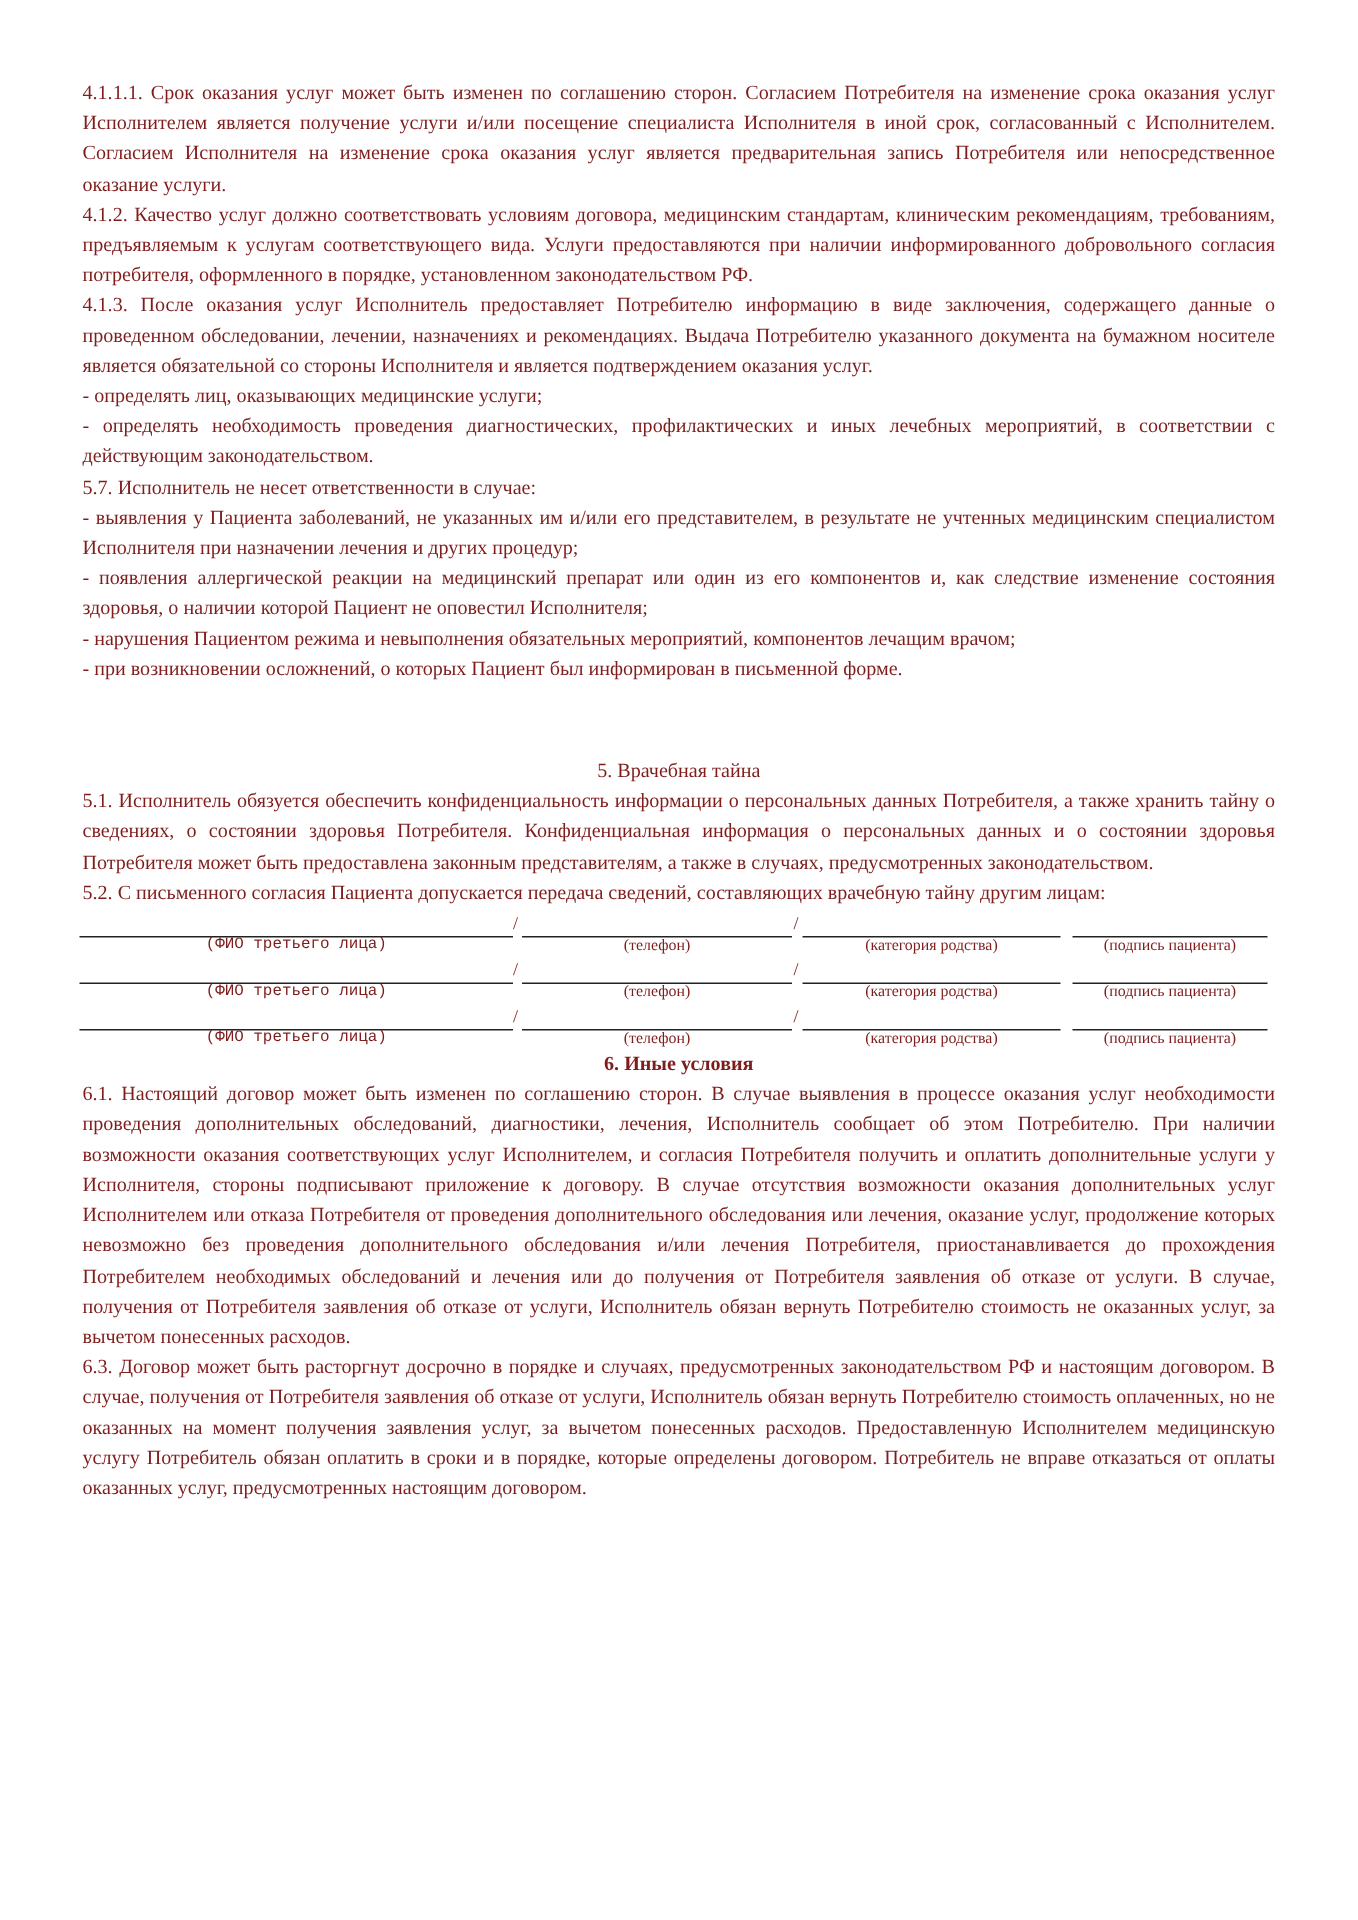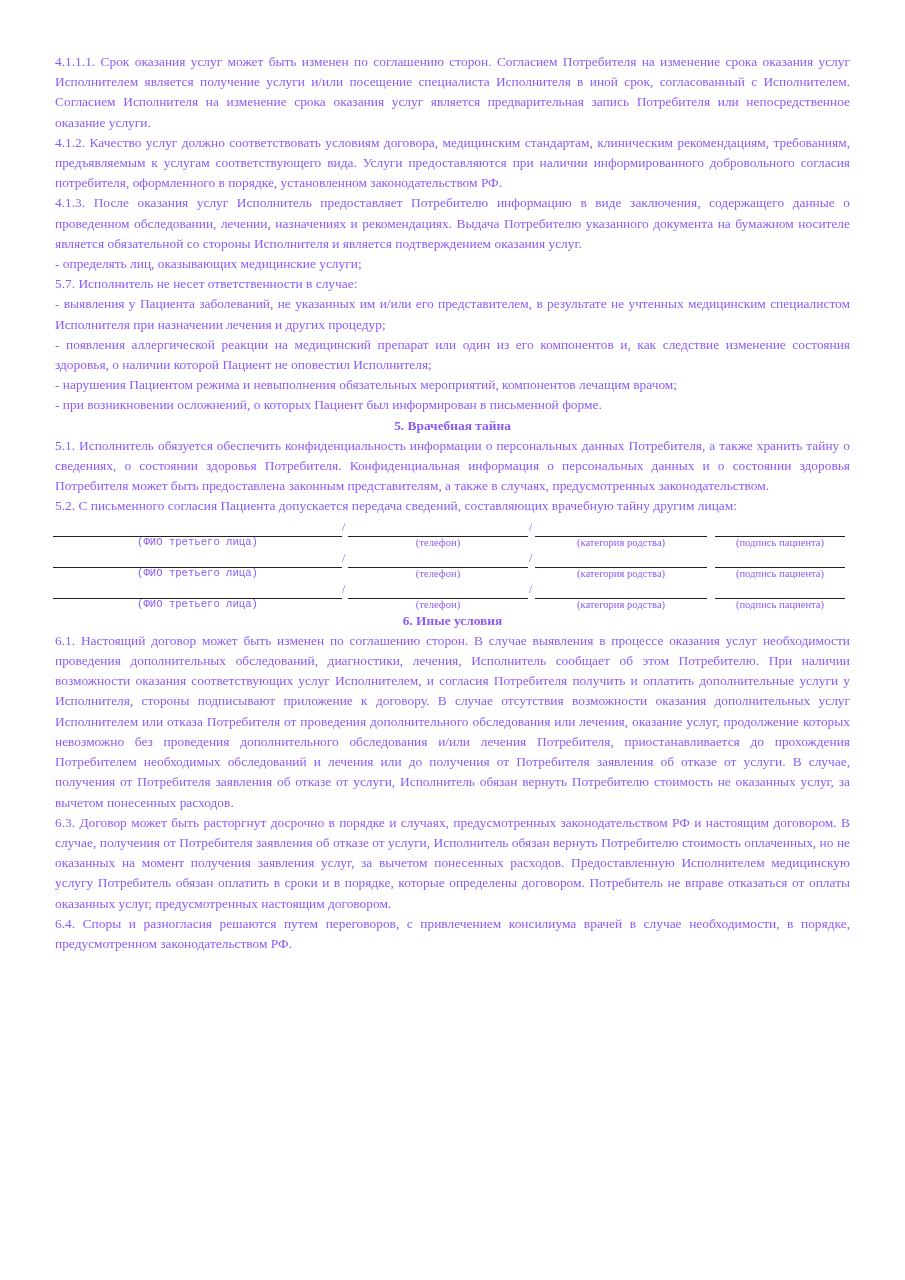--- a/index.html
+++ b/index.html
@@ -1,25 +1,25 @@
 <!DOCTYPE html>
 <html><head>
 <meta charset="utf-8">
 <style>
   html, body { margin: 0; padding: 0; background: #ffffff; }
   body { width: 905px; height: 1280px; position: relative; overflow: hidden; }
   .page {
     position: absolute; left: 55px; top: 52px; width: 795px;
     font-family: "Liberation Serif", serif;
-    font-size: 13.4px; line-height: 20.2px; color: #8b5cf6;
+    font-size: 13.4px; line-height: 20.2px; color: #7f1d1d;
   }
   .p { margin: 0; text-align: justify; }
   .p.left { text-align: left; }
   .heading { margin: 0; text-align: center; font-weight: bold; }
-  .heading.bold { font-weight: bold; }
+  .heading.bold { font-weight: normal; margin-top: 48px; }
   .form { position: relative; height: 92px; margin-top: 2px; margin-bottom: 0; }
   .frow { position: absolute; left: -2px; width: 795px; height: 31px; }
   .fld { position: absolute; top: 0; height: 17px; border-bottom: 1px solid #222; }
   .slash { position: absolute; top: 0; font-size: 12px; line-height: 16px; }
   .lbl { position: absolute; top: 17px; font-size: 10.6px; line-height: 13px; text-align: center; }
   .f1 { left: 0; width: 289px; font-family: Liberation Mono, monospace; }
   .s1 { left: 289px; }
   .f2 { left: 295px; width: 180px; }
   .s2 { left: 476px; }
   .f3 { left: 482px; width: 172px; }
@@ -27,20 +27,21 @@
 </style>
 </head>
 <body>
 
 <div class="page">
 
   <p class="p">4.1.1.1. Срок оказания услуг может быть изменен по соглашению сторон. Согласием Потребителя на изменение срока оказания услуг Исполнителем является получение услуги и/или посещение специалиста Исполнителя в иной срок, согласованный с Исполнителем. Согласием Исполнителя на изменение срока оказания услуг является предварительная запись Потребителя или непосредственное оказание услуги.</p>
   <p class="p">4.1.2. Качество услуг должно соответствовать условиям договора, медицинским стандартам, клиническим рекомендациям, требованиям, предъявляемым к услугам соответствующего вида. Услуги предоставляются при наличии информированного добровольного согласия потребителя, оформленного в  порядке, установленном законодательством РФ.</p>
   <p class="p">4.1.3. После оказания услуг Исполнитель предоставляет Потребителю информацию в виде заключения, содержащего данные о проведенном обследовании, лечении, назначениях и рекомендациях. Выдача Потребителю указанного документа на бумажном носителе является обязательной со стороны Исполнителя и является подтверждением оказания услуг.</p>
   <p class="p left">- определять лиц, оказывающих медицинские услуги;</p>
+  <p class="p">- определять необходимость проведения диагностических, профилактических и иных лечебных мероприятий, в соответствии с действующим законодательством.</p>
   <p class="p left">5.7. Исполнитель не несет ответственности в случае:</p>
   <p class="p">- выявления у Пациента заболеваний, не указанных им и/или его представителем, в результате не учтенных медицинским специалистом Исполнителя при назначении лечения и других процедур;</p>
   <p class="p">- появления аллергической реакции на медицинский препарат или один из его компонентов и, как следствие изменение состояния здоровья, о наличии которой Пациент не оповестил Исполнителя;</p>
   <p class="p left">- нарушения Пациентом режима и невыполнения обязательных мероприятий, компонентов лечащим врачом;</p>
   <p class="p left">- при возникновении осложнений, о которых Пациент был информирован в письменной форме.</p>
 
   <p class="heading bold">5. Врачебная тайна</p>
 
   <p class="p">5.1. Исполнитель обязуется обеспечить конфиденциальность информации о персональных данных Потребителя, а также хранить тайну о сведениях, о состоянии здоровья Потребителя.  Конфиденциальная информация о персональных данных и о состоянии здоровья Потребителя может быть предоставлена законным представителям, а также в случаях, предусмотренных законодательством.</p>
   <p class="p left">5.2. С письменного согласия Пациента допускается передача сведений, составляющих врачебную тайну другим лицам:</p>
@@ -81,15 +82,14 @@
       <div class="lbl f2">(телефон)</div>
       <div class="lbl f3">(категория родства)</div>
       <div class="lbl f4">(подпись пациента)</div>
     </div>
   </div>
 
   <p class="heading">6. Иные условия</p>
 
   <p class="p">6.1.  Настоящий договор может быть изменен по соглашению сторон. В случае выявления в процессе оказания услуг необходимости проведения дополнительных обследований, диагностики, лечения, Исполнитель сообщает об этом Потребителю. При наличии возможности оказания соответствующих услуг Исполнителем, и согласия Потребителя получить и оплатить дополнительные услуги у Исполнителя, стороны подписывают приложение к договору.  В случае отсутствия возможности оказания дополнительных услуг Исполнителем или отказа Потребителя от проведения дополнительного обследования или лечения, оказание услуг, продолжение которых невозможно без проведения дополнительного обследования и/или лечения Потребителя, приостанавливается до прохождения Потребителем необходимых обследований и лечения или до получения от Потребителя заявления об отказе от услуги. В случае, получения от Потребителя заявления об отказе от услуги, Исполнитель обязан вернуть Потребителю стоимость не оказанных услуг, за вычетом понесенных расходов.</p>
   <p class="p">6.3. Договор может быть расторгнут досрочно в порядке и случаях, предусмотренных законодательством РФ и настоящим договором.   В случае, получения от Потребителя заявления об отказе от услуги, Исполнитель обязан вернуть Потребителю стоимость оплаченных, но не оказанных на момент получения заявления услуг, за вычетом понесенных расходов. Предоставленную Исполнителем медицинскую услугу Потребитель обязан оплатить в сроки и в порядке, которые определены договором. Потребитель не вправе отказаться от оплаты оказанных услуг, предусмотренных настоящим договором.</p>
-  <p class="p">6.4. Споры и разногласия решаются путем переговоров, с привлечением консилиума врачей в случае необходимости, в порядке, предусмотренном законодательством РФ.</p>
 
 </div>
 
 </body></html>

